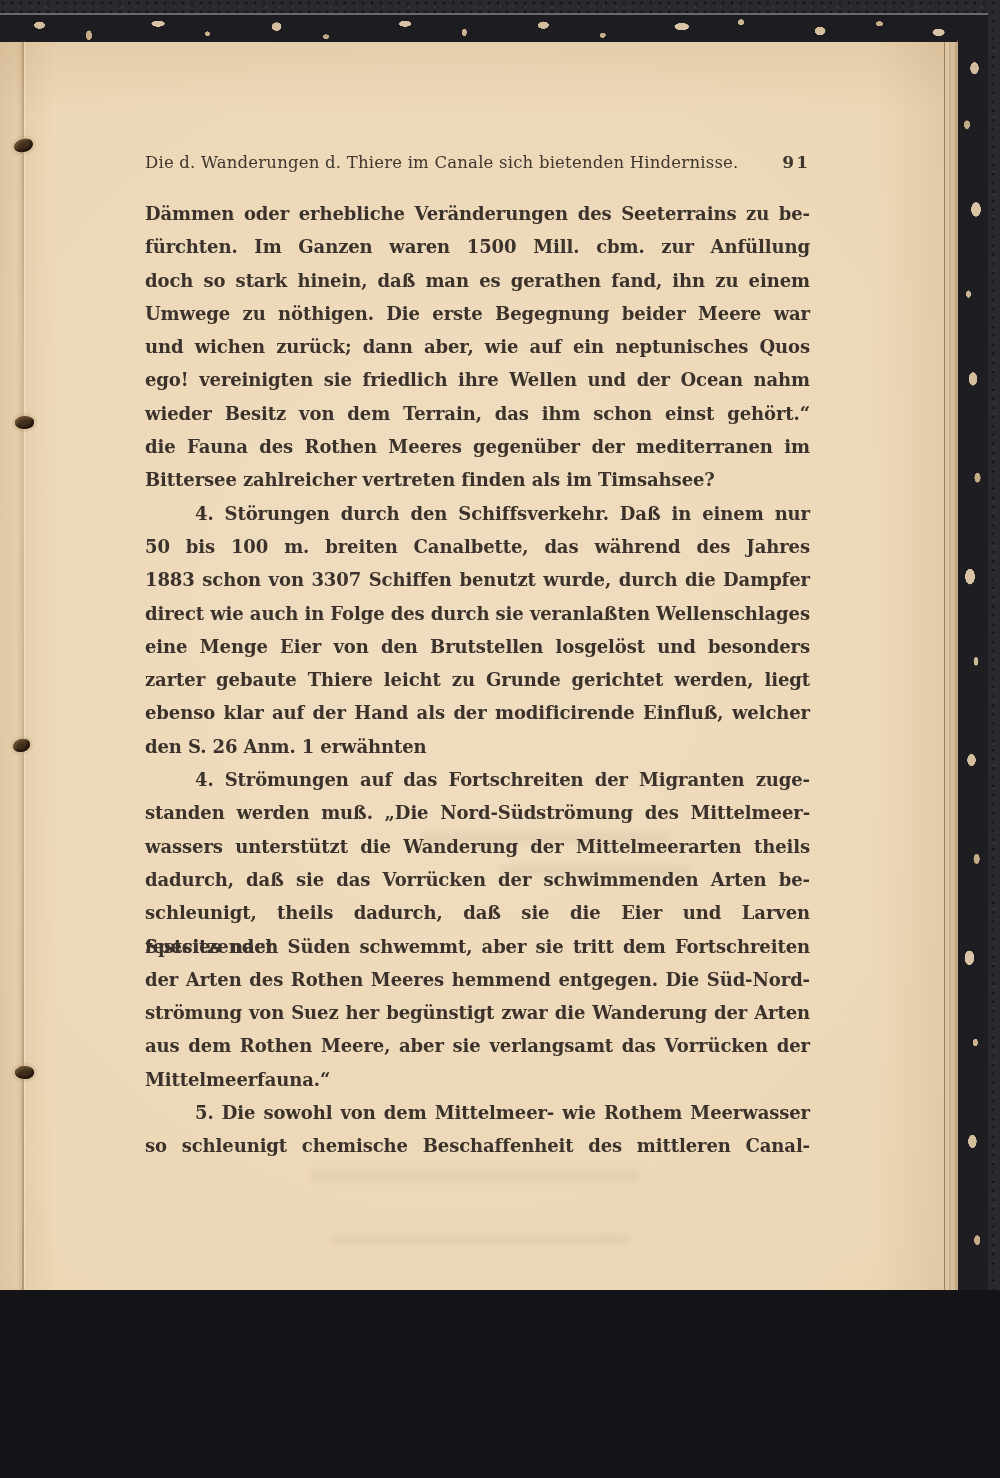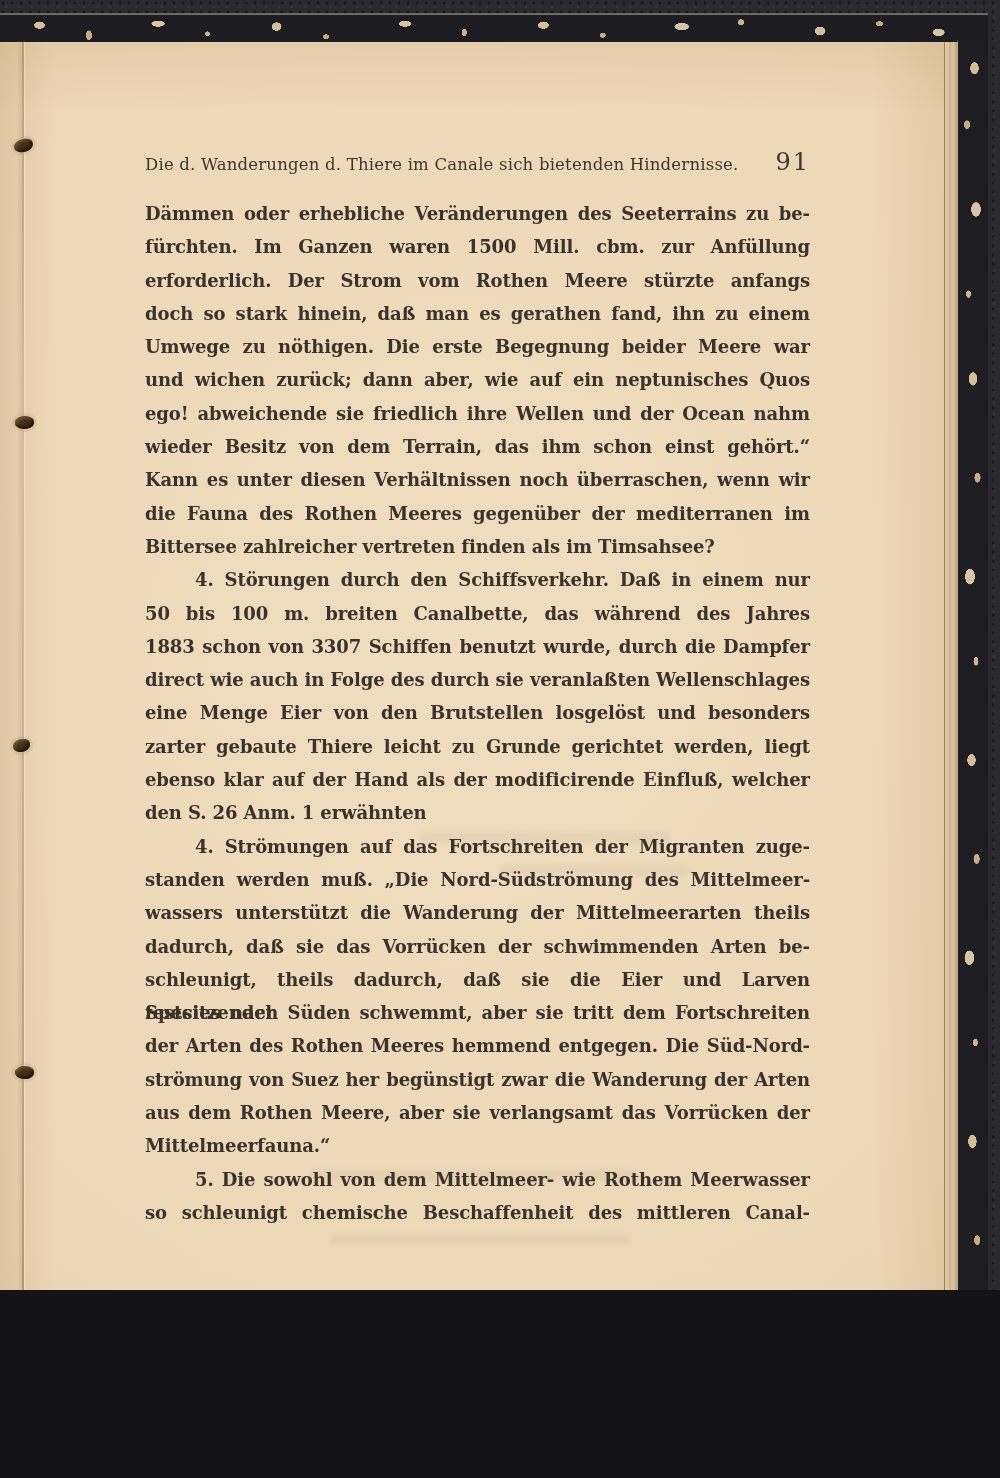--- a/index.html
+++ b/index.html
@@ -90,21 +90,21 @@
   .hole.h4{left:15px;top:1024px;transform:rotate(7deg);}
   .hole.h5{left:14px;top:1305px;transform:rotate(-6deg);width:15px;height:12px;}
   
   .smudge{position:absolute;background:rgba(110,100,92,0.07);filter:blur(2.5px);border-radius:5px;}
   
   .running-head{
     position:absolute;left:145px;top:151px;width:665px;
     display:flex;justify-content:space-between;align-items:baseline;
     font-size:16.5px;line-height:22px;color:#3e362d;letter-spacing:0.2px;white-space:nowrap;
   }
-  .running-head .pgnum{font-size:24px;letter-spacing:2px;}
+  .running-head .pgnum{font-size:17px;letter-spacing:2px;font-weight:bold;}
   .textblock{
     position:absolute;left:145px;top:197px;width:665px;
     font-size:18px;color:#3a322b;letter-spacing:-0.1px;
   }
   .line{height:33.3px;line-height:33.3px;text-align:justify;text-align-last:justify;overflow:visible;white-space:nowrap0;font-weight:bold;}
   .line.indent{text-indent:50px;}
   .line.endline{text-align:left;text-align-last:left;}
 </style>
 </head>
 <body>
@@ -132,27 +132,25 @@
   </div>
 
   <div class="running-head">
     <span>Die d. Wanderungen d. Thiere im Canale sich bietenden Hindernisse.</span>
     <span class="pgnum">91</span>
   </div>
 
   <div class="textblock" id="textblock">
       <div class="line">Dämmen oder erhebliche Veränderungen des Seeterrains zu be-</div>
       <div class="line">fürchten. Im Ganzen waren 1500 Mill. cbm. zur Anfüllung</div>
-      <div class="line">erforderlich. Der Strom vom Rothen Meere stürzte anfangs</div>
       <div class="line">doch so stark hinein, daß man es gerathen fand, ihn zu einem</div>
       <div class="line">Umwege zu nöthigen. Die erste Begegnung beider Meere war</div>
       <div class="line">und wichen zurück; dann aber, wie auf ein neptunisches Quos</div>
-      <div class="line">ego! abweichende sie friedlich ihre Wellen und der Ocean nahm</div>
+      <div class="line">ego! vereinigten sie friedlich ihre Wellen und der Ocean nahm</div>
       <div class="line">wieder Besitz von dem Terrain, das ihm schon einst gehört.“</div>
-      <div class="line">Kann es unter diesen Verhältnissen noch überraschen, wenn wir</div>
       <div class="line">die Fauna des Rothen Meeres gegenüber der mediterranen im</div>
       <div class="line endline">Bittersee zahlreicher vertreten finden als im Timsahsee?</div>
       <div class="line indent">4. Störungen durch den Schiffsverkehr. Daß in einem nur</div>
       <div class="line">50 bis 100 m. breiten Canalbette, das während des Jahres</div>
       <div class="line">1883 schon von 3307 Schiffen benutzt wurde, durch die Dampfer</div>
       <div class="line">direct wie auch in Folge des durch sie veranlaßten Wellenschlages</div>
       <div class="line">eine Menge Eier von den Brutstellen losgelöst und besonders</div>
       <div class="line">zarter gebaute Thiere leicht zu Grunde gerichtet werden, liegt</div>
       <div class="line">ebenso klar auf der Hand als der modificirende Einfluß, welcher</div>
       <div class="line endline">den S. 26 Anm. 1 erwähnten</div>

